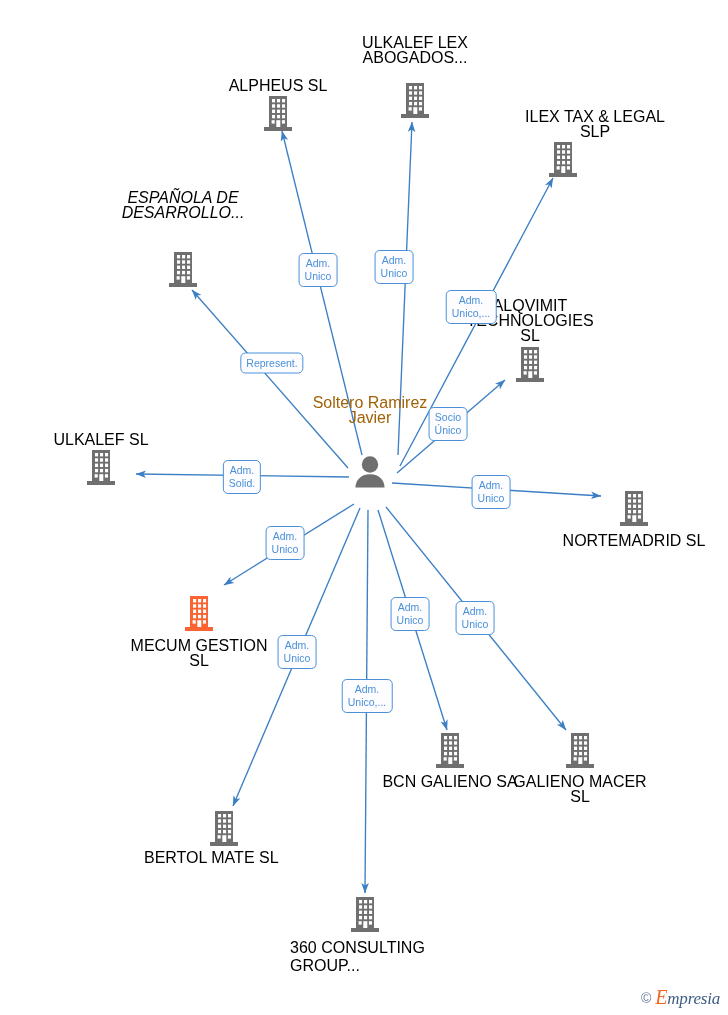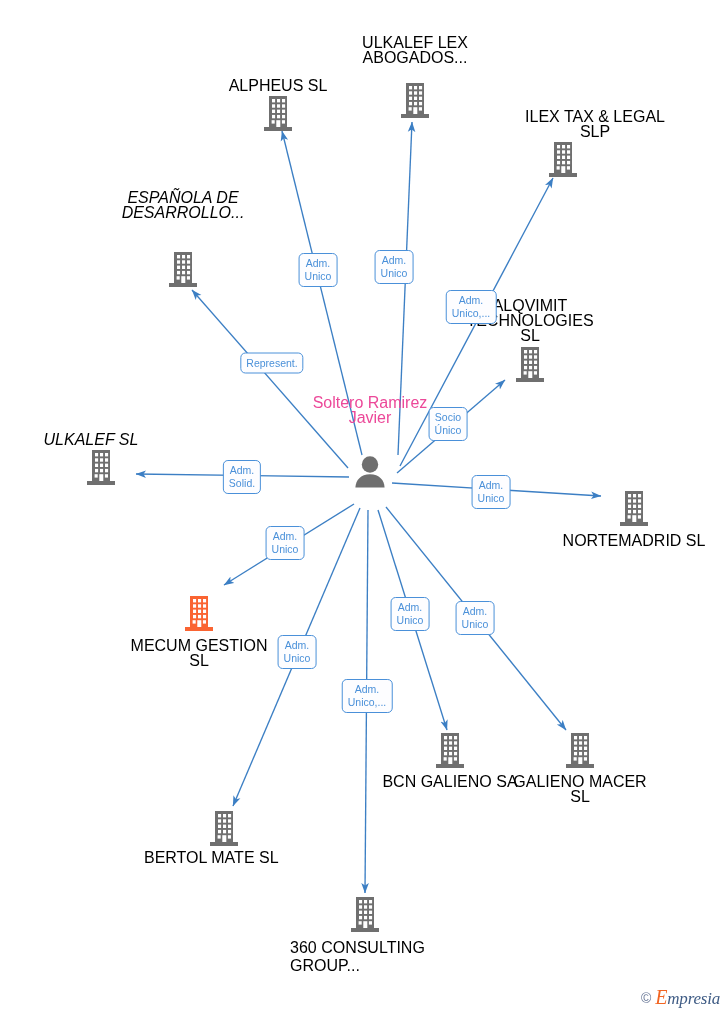--- a/index.html
+++ b/index.html
@@ -265,21 +265,21 @@
               <rect x="21" y="15.6" width="3.1" height="3.4"></rect>
               <rect x="11" y="20.9" width="3.1" height="3.4"></rect>
               <rect x="16" y="20.9" width="3.1" height="3.4"></rect>
               <rect x="21" y="20.9" width="3.1" height="3.4"></rect>
               <rect x="15.3" y="26.2" width="4.0" height="6.8"></rect>
               <rect x="10.6" y="26.2" width="3.1" height="3.4"></rect>
               <rect x="20.9" y="26.2" width="3.1" height="3.4"></rect>
             </g>
           </svg></div>
       </div>
-      <div style="position: absolute; left: 16px; top: 432px; width: 150px; text-align: center; line-height: 15px; font-style: italic;"><span class="label">ULKALEF  SL</span></div>
+      <div style="position: absolute; left: 26px; top: 432px; width: 150px; text-align: center; line-height: 15px;"><span class="label">ULKALEF  SL</span></div>
       <div style="position: absolute; left: 616px; top: 489px; width: 36px; text-align: center;">
         <div style="line-height: 0;"><svg width="34" height="38" viewBox="0 0 34 38" class="icon">
             <g fill="#6f6f6f">
               <path d="M8 2 h18 v31 h-18 z"></path>
               <rect x="3" y="33" width="28" height="4"></rect>
             </g>
             <g fill="#ffffff">
               <rect x="11" y="5" width="3.1" height="3.4"></rect>
               <rect x="16" y="5" width="3.1" height="3.4"></rect>
               <rect x="21" y="5" width="3.1" height="3.4"></rect>
@@ -435,21 +435,21 @@
       </div>
       <div style="position: absolute; left: 290px; top: 939px; width: 150px; text-align: left; line-height: 18px;"><span class="label">360
 CONSULTING
 GROUP...</span></div>
       <div style="position: absolute; left: 352px; top: 454px; width: 36px; text-align: center;">
         <div style="line-height: 0;"><svg width="36" height="34" viewBox="0 0 36 34" class="icon">
             <circle cx="18" cy="10.5" r="8.2" fill="#6f6f6f"></circle>
             <path d="M18 20.2 C27.4 20.2 32.2 26.2 32.6 33.4 L3.4 33.4 C3.8 26.2 8.6 20.2 18 20.2 Z" fill="#6f6f6f"></path>
           </svg></div>
       </div>
-      <div style="position: absolute; left: 295px; top: 395px; width: 150px; text-align: center; line-height: 15px;"><span class="label" style="color: #ec4899;">Soltero
+      <div style="position: absolute; left: 295px; top: 395px; width: 150px; text-align: center; line-height: 15px;"><span class="label" style="color: #a16207;">Soltero
 Ramirez
 Javier</span></div>
     </div>
 
   <div class="watermark">
     <span class="cmark">©</span>
     <span class="wname"><span class="e">E</span><span>mpresia</span></span>
   </div>
 </div>
 

